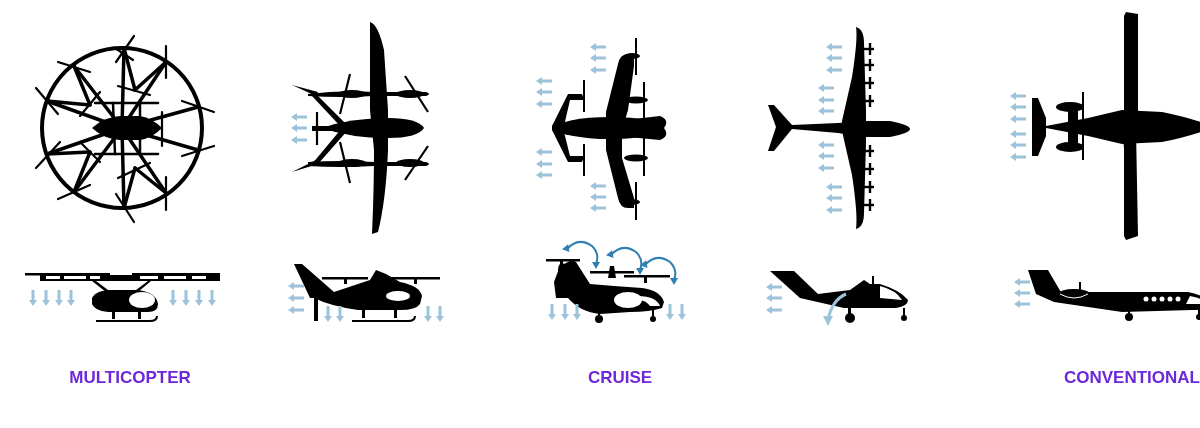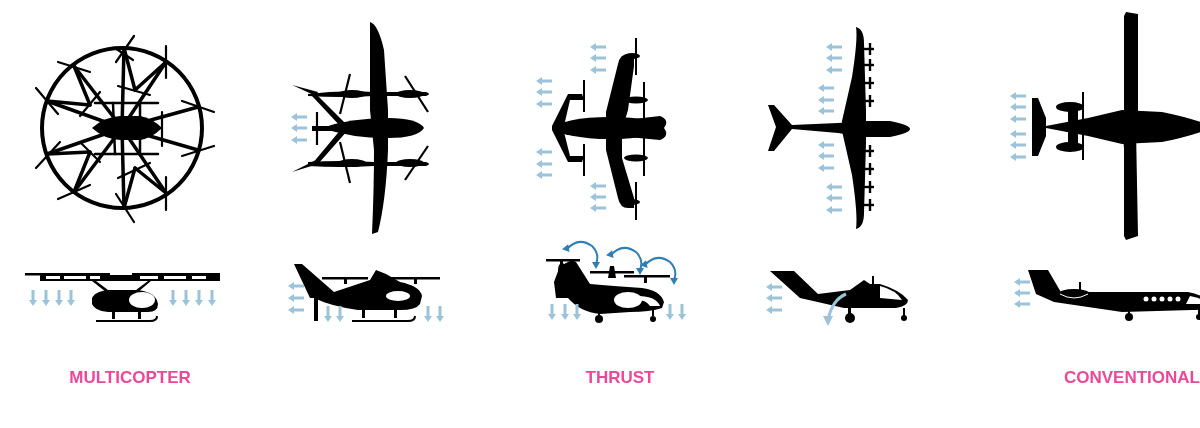--- a/index.html
+++ b/index.html
@@ -2,21 +2,21 @@
 <html><head>
 <meta charset="utf-8">
 <style>
   html, body { margin: 0; padding: 0; background: #ffffff; }
   body { width: 1200px; height: 428px; position: relative; overflow: hidden;
          font-family: "Liberation Sans", sans-serif; }
   .panel { position: absolute; top: 0; height: 428px; }
   .panel svg { position: absolute; left: 0; overflow: visible; }
   .label { position: absolute; top: 368px; text-align: center;
            font-family: "Liberation Sans", sans-serif; font-weight: bold;
-           font-size: 17px; line-height: 19px; color: #ec4899; letter-spacing: 0px; }
+           font-size: 17px; line-height: 19px; color: #6d28d9; letter-spacing: 0px; }
   .label span { display: block; }
 </style>
 </head>
 <body>
 
 <svg width="0" height="0" style="position:absolute">
   <defs>
     <g id="arrow-left">
       <path d="M0,0 L6,-4 L6,-1.5 L16,-1.5 L16,1.5 L6,1.5 L6,4 Z" fill="#9cc3da"></path>
     </g>
@@ -240,21 +240,21 @@
     </g>
     <g>
       <use href="#arrow-down" x="42" y="90"></use>
         <use href="#arrow-down" x="55" y="90"></use>
         <use href="#arrow-down" x="67" y="90"></use>
       <use href="#arrow-down" x="160" y="90"></use>
         <use href="#arrow-down" x="172" y="90"></use>
     </g>
   </svg>
   <div class="label" style="left:20px;width:180px;">
-    <span>THRUST</span>
+    <span>CRUISE</span>
   </div>
 </div>
 
 <div class="panel" style="left:740px;width:200px;">
   <svg width="200" height="225" viewBox="0 0 200 225" style="top:15px">
     <g fill="#000">
       <path d="M116,12 Q124,14 124,28 L126,96 L126,128 L124,198 Q124,212 116,214 Q118,200 112,160 L102,116 L102,106 L112,62 Q118,24 116,12 Z"></path>
       <path d="M52,110 L98,108 L124,106 L150,106 Q170,110 170,114 Q170,118 150,122 L124,122 L98,118 L52,114 Z"></path>
       <path d="M28,90 L34,90 L52,110 L52,114 L34,136 L28,136 L36,112 Z"></path>
     </g>

